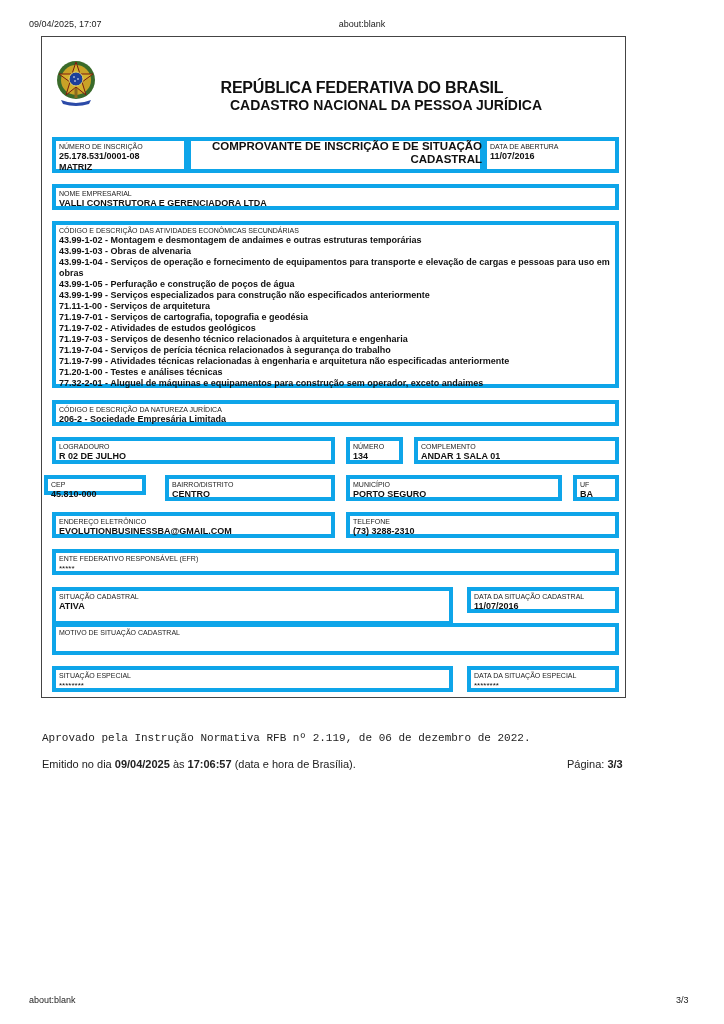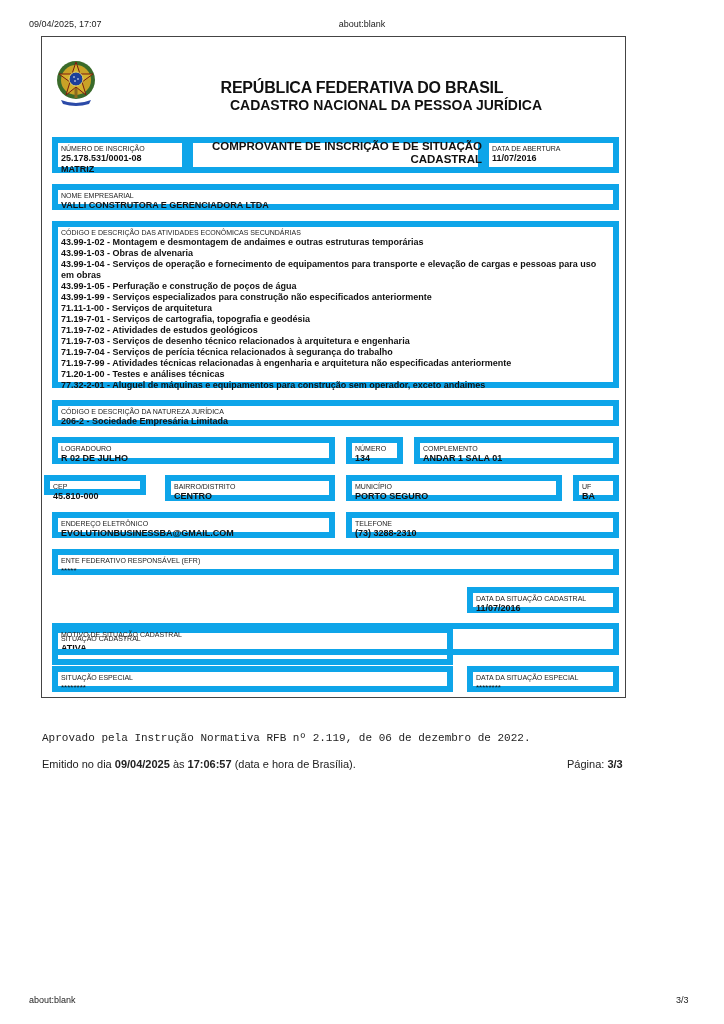--- a/index.html
+++ b/index.html
@@ -2,21 +2,21 @@
 <html><head>
 <meta charset="utf-8">
 <style>
   html, body { margin:0; padding:0; background:#fff; }
   body { width:724px; height:1024px; position:relative; overflow:hidden; font-family:"Liberation Sans", sans-serif; color:#111; }
   .abs { position:absolute; }
   .print-hdr { font-size:9px; color:#222; }
   .frame { position:absolute; left:41px; top:36px; width:585px; height:662px; border:1.5px solid #444; box-sizing:border-box; }
   .title1 { position:absolute; left:0; width:724px; top:52px; text-align:center; font-weight:bold; font-size:16px; letter-spacing:-0.2px;margin-top:27px; }
   .title2 { position:absolute; left:0; width:724px; top:97px; text-align:center; font-weight:bold; font-size:14px;padding-left:24px; }
-  .box { position:absolute; border:6px solid #0ea5e9; box-sizing:border-box; padding:1px 3px; }
+  .box { position:absolute; border:4px solid #0ea5e9; box-sizing:border-box; padding:1px 3px; }
   .lbl { font-size:7px; color:#222; line-height:9px; text-transform:uppercase; white-space:nowrap; }
   .val { font-size:9px; font-weight:bold; line-height:11px; white-space:nowrap; }
   .val.mask { font-weight:normal; font-size:8px; }
   .act { font-size:9px; font-weight:bold; line-height:11px; }
   .ctitle { position:absolute; left:188px; top:140px; width:294px; text-align:right; font-weight:bold; font-size:11.5px; line-height:13px; }
   .footer { font-size:11px; color:#222; }
   .footer b { font-weight:bold; }
   svg { display:block; }
 </style>
 </head>
@@ -120,21 +120,21 @@
 <div class="box" style="left:346px;top:512px;width:273px;height:26px;">
   <div class="lbl">TELEFONE</div>
   <div class="val">(73) 3288-2310</div>
 </div>
 
 <div class="box" style="left:52px;top:549px;width:567px;height:26px;">
   <div class="lbl">ENTE FEDERATIVO RESPONSÁVEL (EFR)</div>
   <div class="val mask">*****</div>
 </div>
 
-<div class="box" style="left:52px;top:587px;width:401px;height:38px;margin-top:40px;">
+<div class="box" style="left:52px;top:587px;width:401px;height:38px;">
   <div class="lbl">SITUAÇÃO CADASTRAL</div>
   <div class="val">ATIVA</div>
 </div>
 <div class="box" style="left:467px;top:587px;width:152px;height:26px;">
   <div class="lbl">DATA DA SITUAÇÃO CADASTRAL</div>
   <div class="val">11/07/2016</div>
 </div>
 
 <div class="box" style="left:52px;top:623px;width:567px;height:32px;">
   <div class="lbl">MOTIVO DE SITUAÇÃO CADASTRAL</div>

